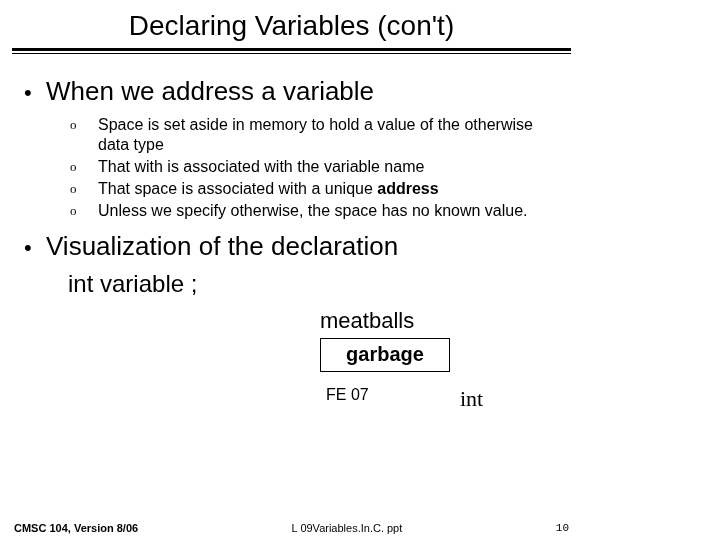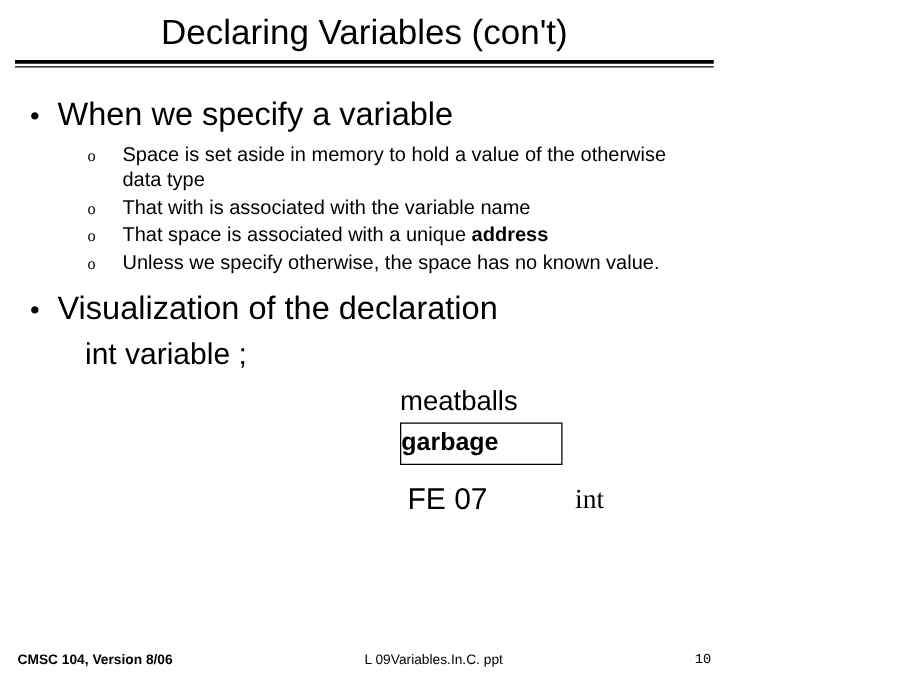--- a/index.html
+++ b/index.html
@@ -84,29 +84,30 @@
     top: 0;
     font-size: 22px;
   }
   .viz .box {
     position: absolute;
     left: 296px;
     top: 30px;
     width: 128px;
     height: 32px;
     border: 1.5px solid #000;
+    text-align: center;
     font-size: 20px;
     font-weight: bold;
     line-height: 30px;
   }
   .viz .label-left {
     position: absolute;
     left: 302px;
     top: 78px;
-    font-size: 24px;
+    font-size: 16px;
   }
   .viz .label-right {
     position: absolute;
     left: 436px;
     top: 78px;
     font-size: 22px;
     font-family: Georgia, "Times New Roman", serif;
   }
   .footer {
     position: absolute;
@@ -128,21 +129,21 @@
 <div class="slide">
 
   <div class="title">Declaring Variables (con't)</div>
   <hr class="rule">
   <hr class="rule-thin">
 
   <div class="body">
 
     <div class="bullet1">
       <span class="dot">•</span>
-      <span>When we specify a variable</span>
+      <span>When we address a variable</span>
     </div>
     <ul class="sublist">
       <li>
           <span class="mark">o</span>
           <span>Space is set aside in memory to hold a value of the otherwise data type</span>
         </li>
       <li>
           <span class="mark">o</span>
           <span>That with is associated with the variable name</span>
         </li>

